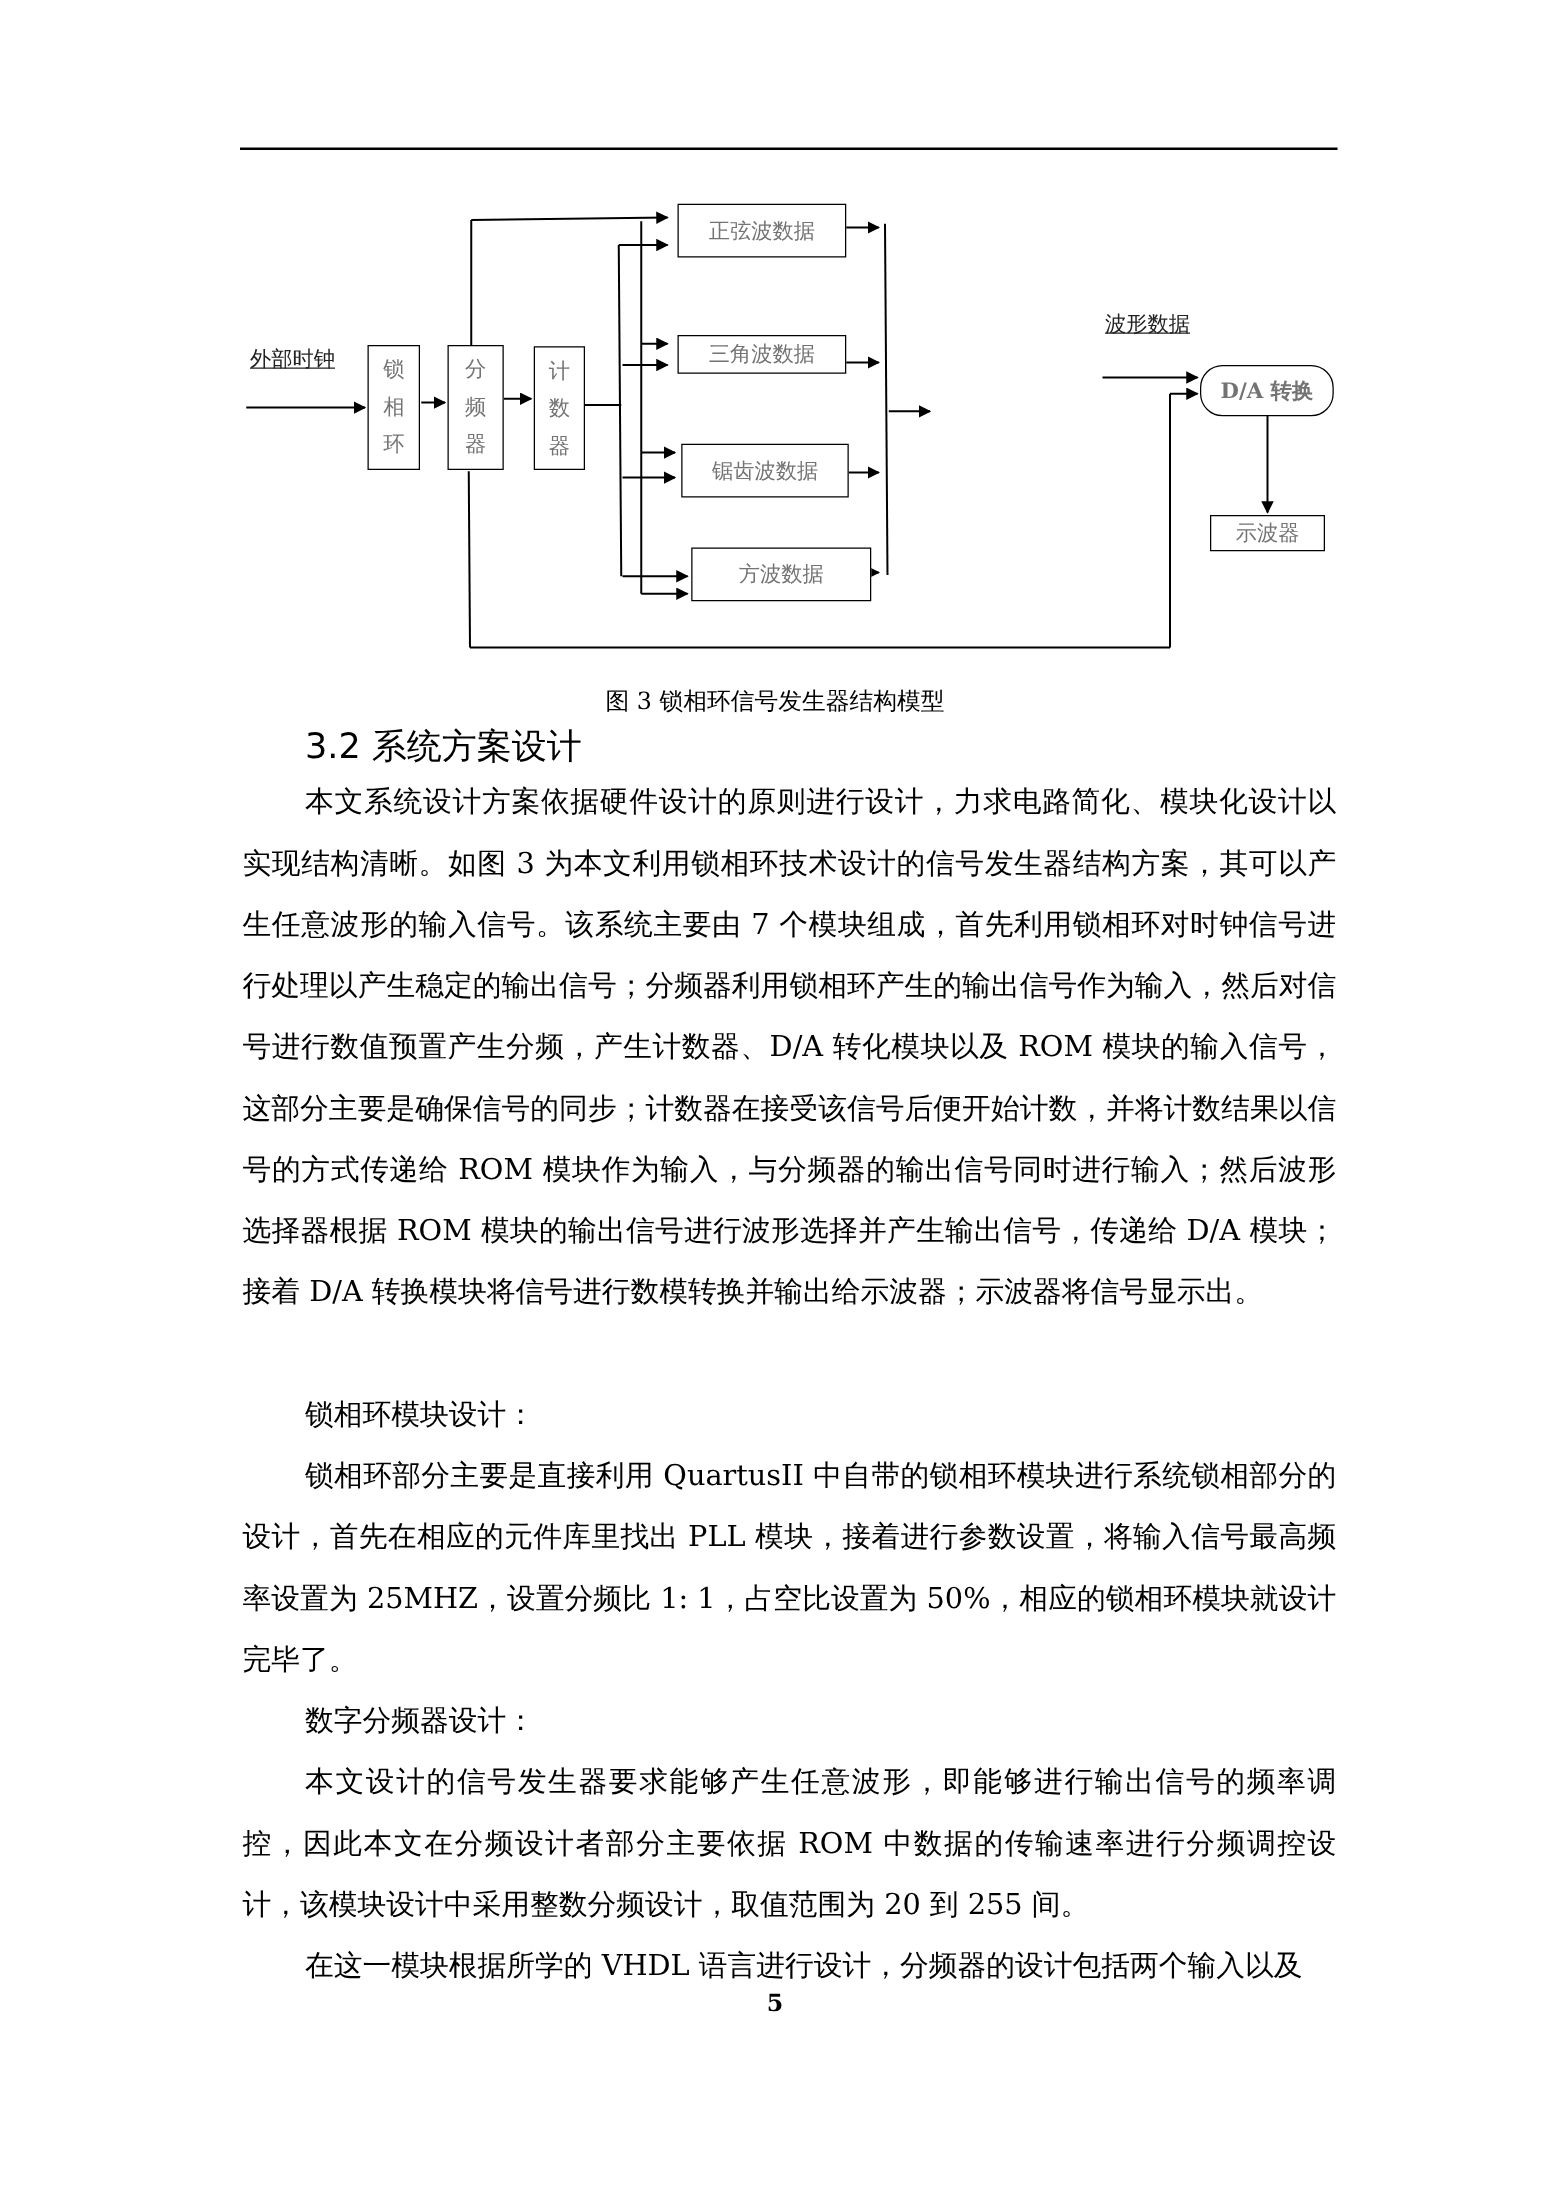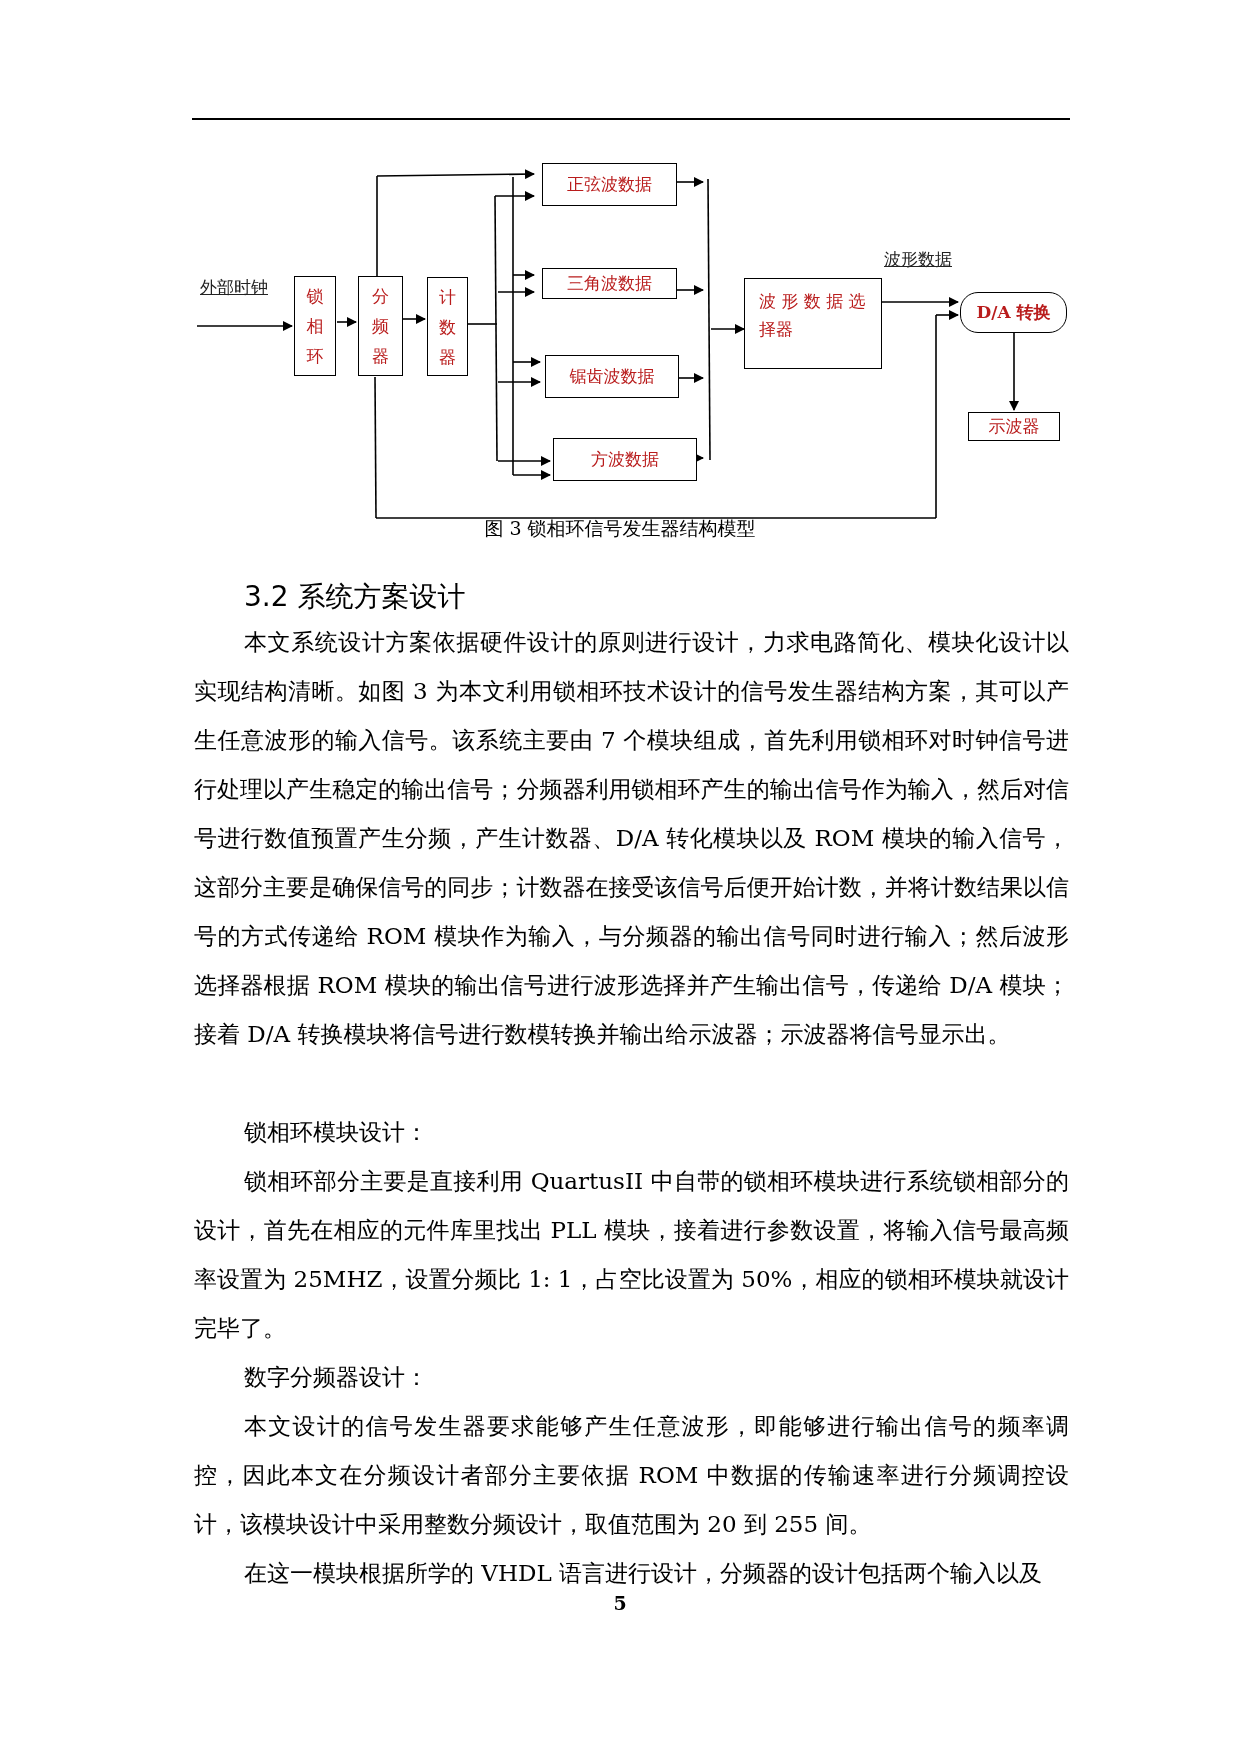--- a/index.html
+++ b/index.html
@@ -1,24 +1,24 @@
 <!DOCTYPE html>
 <html><head>
   <meta charset="utf-8">
   <style>
     html, body { margin: 0; padding: 0; background: #ffffff; }
     body { width: 1240px; height: 1754px; position: relative; overflow: hidden; font-family: "DejaVu Serif", "Liberation Serif", serif; color: #000; }
     .header-rule { position: absolute; left: 192px; top: 118px; width: 878px; height: 2px; background: #000; }
     .diagram { position: absolute; left: 0; top: 0; width: 1240px; height: 540px; }
     .diagram svg { position: absolute; left: 0; top: 0; }
-    .box { position: absolute; border: 1.5px solid #000; background: #fff; box-sizing: border-box; font-family: "DejaVu Sans", sans-serif; font-size: 17px; color: #b91c1c; }
+    .box { position: absolute; border: 1.5px solid #000; background: #fff; box-sizing: border-box; font-family: "DejaVu Sans", sans-serif; font-size: 17px; color: #737373; }
     .box.hcenter { display: flex; align-items: center; justify-content: center; }
     .box.vert { display: flex; flex-direction: column; align-items: center; justify-content: center; line-height: 30px; }
     .dlabel { position: absolute; font-family: "DejaVu Sans", sans-serif; font-size: 17px; color: #222; text-decoration: underline; }
-    .caption { position: absolute; left: 0; width: 1240px; top: 516px; text-align: center; font-size: 19px; }
+    .caption { position: absolute; left: 0; width: 1240px; top: 548px; text-align: center; font-size: 19px; }
     .section-title { position: absolute; left: 244px; top: 578px; font-family: "DejaVu Sans", sans-serif; font-weight: normal; font-size: 28px; }
     .para { position: absolute; left: 194px; width: 875px; font-size: 23px; line-height: 49px; text-align: justify; }
     .indent { text-indent: 50px; }
     .page-num { position: absolute; left: 0; width: 1240px; top: 1592px; text-align: center; font-size: 19px; font-weight: bold; }
   </style>
 </head>
 <body>
 
 <div class="header-rule"></div>
 
@@ -94,24 +94,20 @@
   <div class="box hcenter" style="left:542px; top:268px; width:135px; height:31px;">
     <span>三角波数据</span>
   </div>
   <div class="box hcenter" style="left:545px; top:355px; width:134px; height:43px;">
     <span>锯齿波数据</span>
   </div>
   <div class="box hcenter" style="left:553px; top:438px; width:144px; height:43px;">
     <span>方波数据</span>
   </div>
 
-  <div class="box" style="left:744px; top:278px; width:138px; height:91px; padding:8px 0 0 14px; line-height:28px;">
-    <div>波 形 数 据 选</div>
-    <div>择器</div>
-  </div>
 
   <span class="dlabel" style="left:884px; top:248px;">波形数据</span>
 
   <div class="box hcenter" style="left:960px; top:292px; width:107px; height:41px; font-family: 'DejaVu Serif', serif; font-weight:bold;border-radius:18px;">
     <span>D/A 转换</span>
   </div>
 
   <div class="box hcenter" style="left:968px; top:412px; width:92px; height:29px;">
     <span>示波器</span>
   </div>

